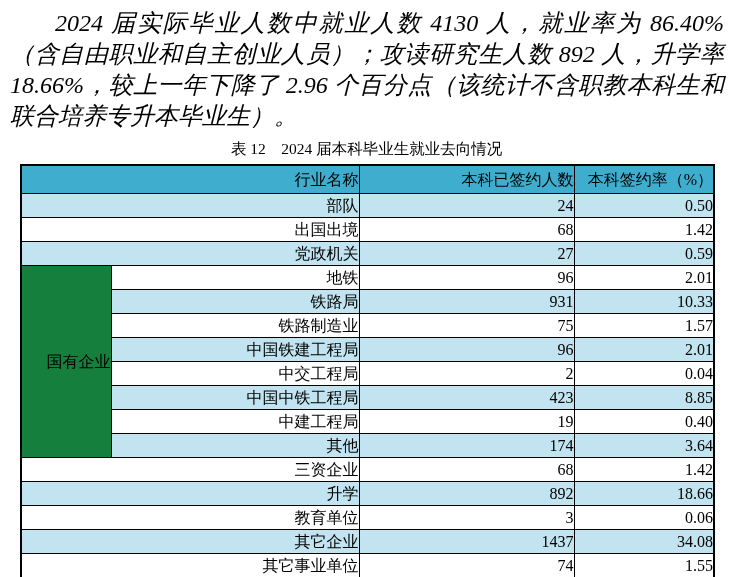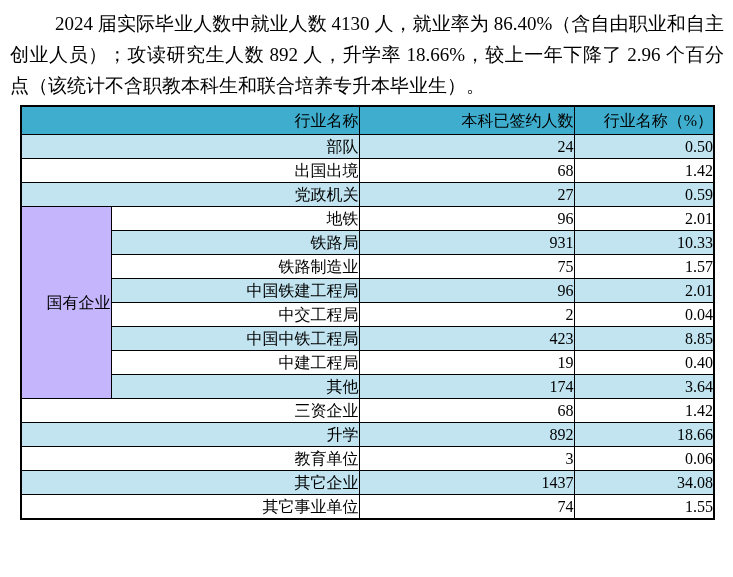--- a/index.html
+++ b/index.html
@@ -18,24 +18,25 @@
   .heading{
     margin:6px 0 0 75px;
     font-family:"Liberation Sans","DejaVu Sans",sans-serif;
     font-weight:bold;
     font-size:23px;
     letter-spacing:4px;
     color:var(--text);
   }
   .paragraph{
     margin:8px 9px 0 10px;
-    font-size:19px;
+    font-size:24px;
     line-height:31px;
     text-indent:45px;
     text-align:justify;
+    font-style:italic;
   }
   .caption{
     margin-top:7px;
     text-align:center;
     font-size:15.5px;
   }
   table.emp{
     border-collapse:collapse;
     table-layout:fixed;
     width:693px;
@@ -53,43 +54,44 @@
     white-space:nowrap;
     overflow:hidden;
   }
   table.emp thead th{
     background:var(--header-bg);
     font-weight:normal;
     height:27px;
     line-height:27px;
   }
   table.emp td.shade{background:var(--shade-bg);}
-  table.emp td.group-cell{background:#c4b5fd;}
+  table.emp td.group-cell{background:#15803d;}
 </style>
 </head>
 <body>
 
 <div class="page">
 
 
   <p class="paragraph">2024 届实际毕业人数中就业人数 4130 人，就业率为 86.40%（含自由职业和自主创业人员）；攻读研究生人数 892 人，升学率 18.66%，较上一年下降了 2.96 个百分点（该统计不含职教本科生和联合培养专升本毕业生）。</p>
 
+  <div class="caption">表 12　2024 届本科毕业生就业去向情况</div>
 
   <table class="emp">
     <colgroup>
       <col style="width:90px">
       <col style="width:248px">
       <col style="width:215px">
       <col style="width:140px">
     </colgroup>
     <thead>
       <tr>
         <th colspan="2">行业名称</th>
         <th>本科已签约人数</th>
-        <th>行业名称（%）</th>
+        <th>本科签约率（%）</th>
       </tr>
     </thead>
     <tbody>
         <tr>
           <td class="shade" colspan="2">部队</td>
           <td class="shade">24</td>
           <td class="shade">0.50</td>
         </tr>
         <tr>
           <td colspan="2">出国出境</td>

